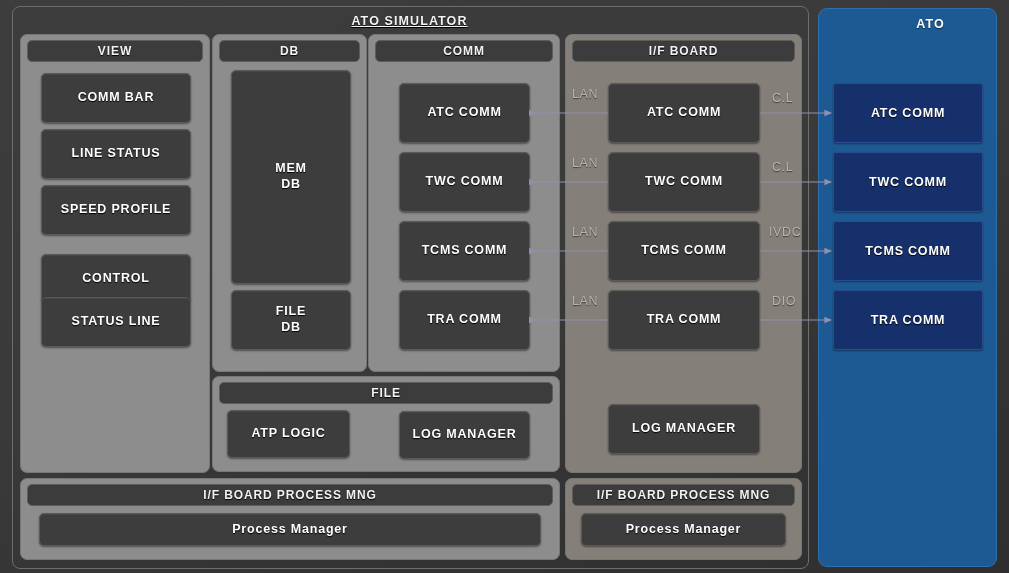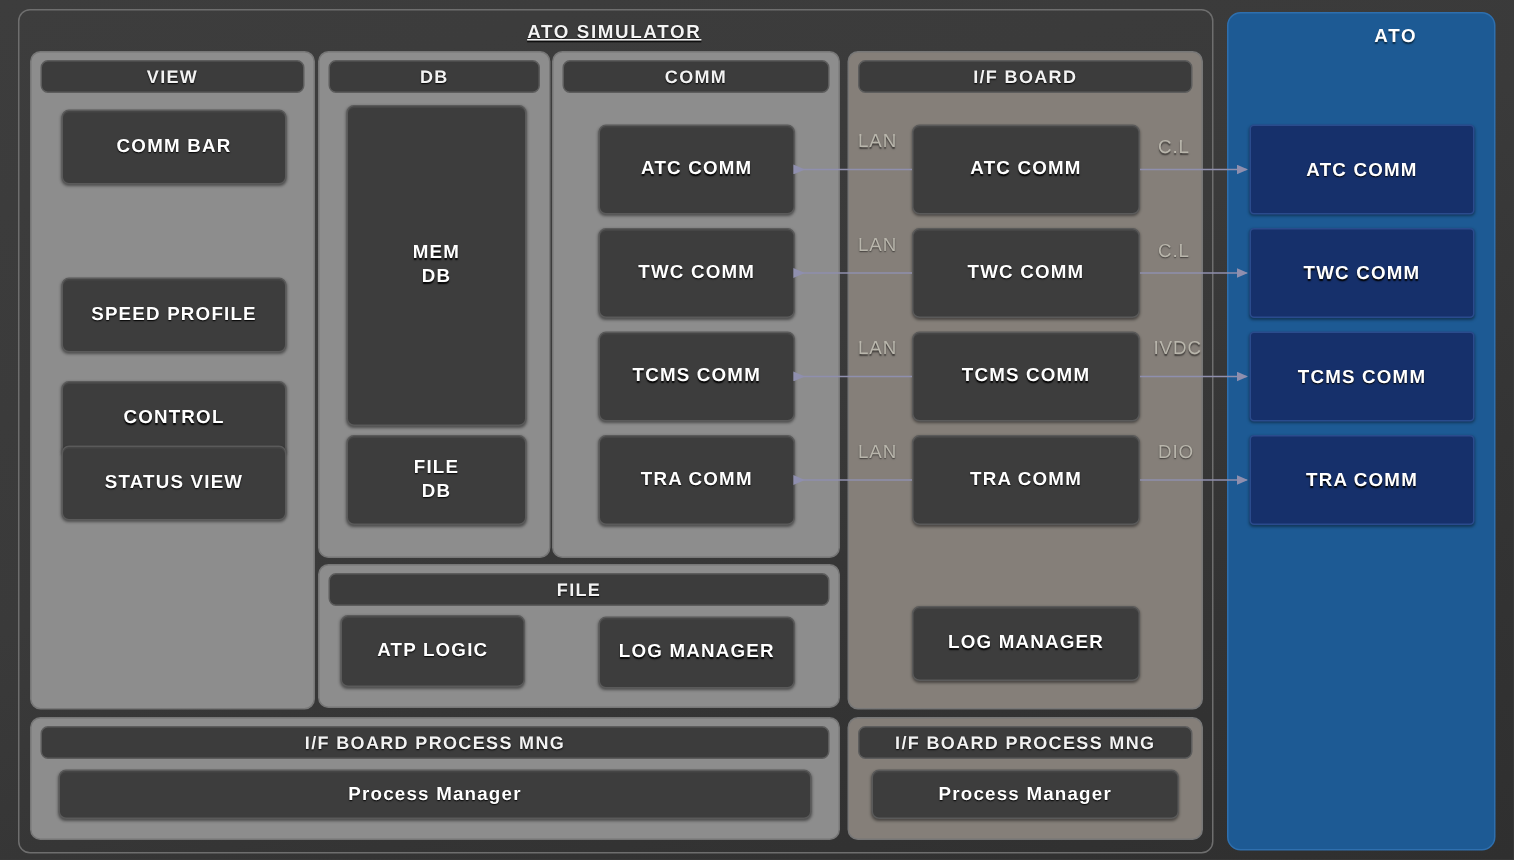--- a/index.html
+++ b/index.html
@@ -71,23 +71,24 @@
 <div id="stage">
 
   <div class="frame" style="left:12px;top:6px;width:795px;height:561px;"></div>
 
   <div class="title" style="left:12px;top:12px;width:795px;height:18px;text-decoration:underline;">ATO SIMULATOR</div>
 
   <div class="panel" style="left:20px;top:34px;width:188px;height:437px;">
     <div class="panel-head">VIEW</div>
   </div>
   <div class="box" style="left:41px;top:73px;width:148px;height:48px;">COMM BAR</div>
+  <div class="box" style="left:41px;top:129px;width:148px;height:48px;">LINE STATUS</div>
   <div class="box" style="left:41px;top:185px;width:148px;height:48px;text-align:center;">SPEED PROFILE</div>
   <div class="box" style="left:41px;top:254px;width:148px;height:48px;">CONTROL</div>
-  <div class="box" style="left:41px;top:297px;width:148px;height:48px;">STATUS VIEW</div>
+  <div class="box" style="left:41px;top:297px;width:148px;height:48px;">STATUS LINE</div>
 
   <div class="panel" style="left:212px;top:34px;width:153px;height:336px;">
     <div class="panel-head">DB</div>
   </div>
   <div class="box" style="left:231px;top:70px;width:118px;height:212px;">MEM
 DB</div>
   <div class="box" style="left:231px;top:290px;width:118px;height:58px;">FILE
 DB</div>
 
   <div class="panel" style="left:368px;top:34px;width:190px;height:336px;">

